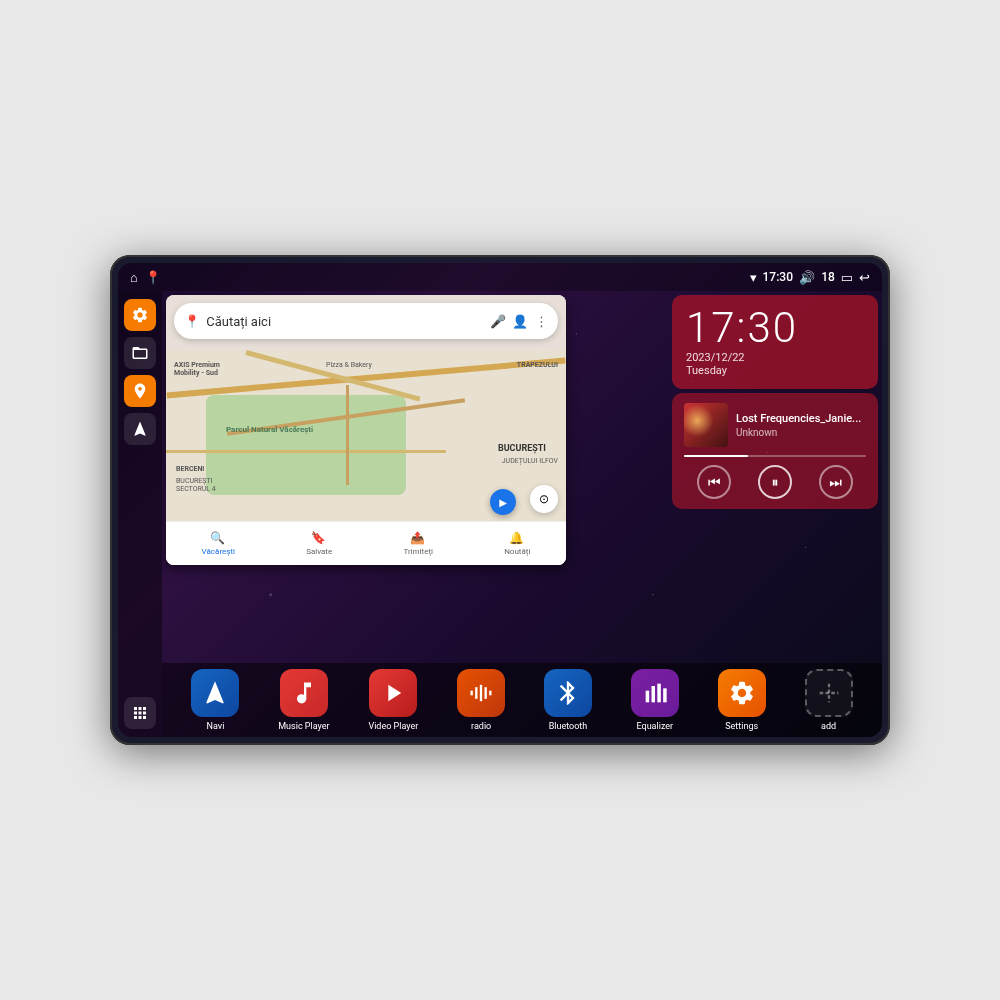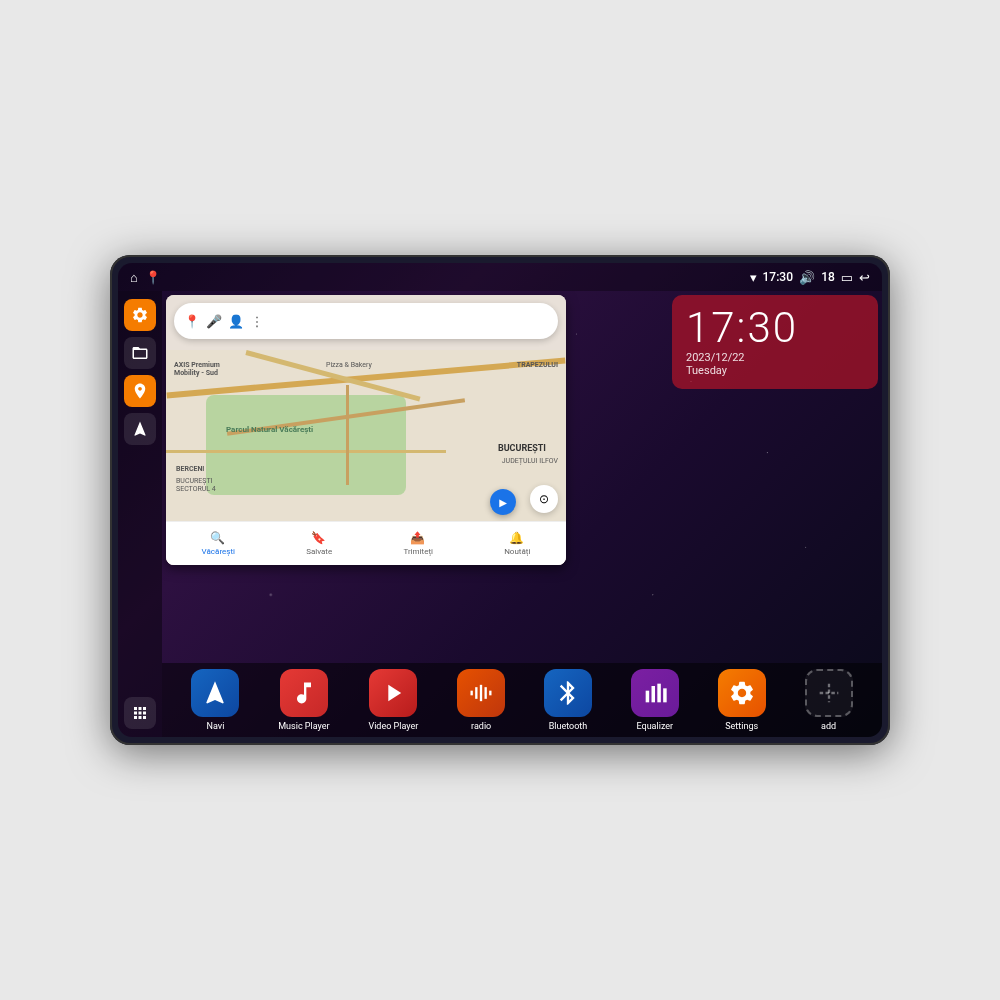--- a/index.html
+++ b/index.html
@@ -480,20 +480,21 @@
                 <div style="position:absolute;top:182px;left:10px;font-size:7px;color:#555;">BUCUREȘTI<br>SECTORUL 4</div>
 
                 <div style="position:absolute;bottom:32px;left:8px;font-size:8px;font-weight:bold;color:#4285F4;">G<span style="color:#EA4335;">o</span><span style="color:#FBBC04;">o</span><span style="color:#34A853;">g</span><span style="color:#4285F4;">l</span><span style="color:#EA4335;">e</span></div>
 
                 <div class="map-location-btn">⊙</div>
 
                 <div class="map-blue-btn">▶</div>
 
                 <div class="map-search-bar">
                   <span style="color:#4285F4;font-size:13px;">📍</span>
+                  <span class="map-search-text">Căutați aici</span>
                   <span style="font-size:13px;color:#555;">🎤</span>
                   <span style="font-size:13px;color:#555;">👤</span>
                   <span style="font-size:13px;color:#555;">⋮</span>
                 </div>
 
                 <div class="map-bottom-bar">
                   <div class="map-bottom-item active">
                     <span style="font-size:12px;">🔍</span>
                     <span>Văcărești</span>
                   </div>
@@ -518,20 +519,39 @@
 
             <div class="clock-widget">
               <div class="clock-time">17:30</div>
               <div class="clock-date">
                 <span>2023/12/22</span>
                 <br>
                 <span>Tuesday</span>
               </div>
             </div>
 
+            <div class="music-widget">
+              <div class="music-info">
+                <div class="album-art">
+                  <div class="album-art-inner"></div>
+                </div>
+                <div class="music-text">
+                  <div class="music-title">Lost Frequencies_Janie...</div>
+                  <div class="music-artist">Unknown</div>
+                </div>
+              </div>
+              <div class="music-progress">
+                <div class="music-progress-fill"></div>
+              </div>
+              <div class="music-controls">
+                <div class="music-btn">⏮</div>
+                <div class="music-btn play-btn">⏸</div>
+                <div class="music-btn">⏭</div>
+              </div>
+            </div>
           </div>
 
         </div>
 
         <div class="app-dock">
           <div class="app-item">
             <div class="app-icon icon-navi">
               <svg width="28" height="28" viewBox="0 0 24 24" fill="white">
                   <path d="M12 2L4.5 20.29l.71.71L12 18l6.79 3 .71-.71z"></path>
                 </svg>

